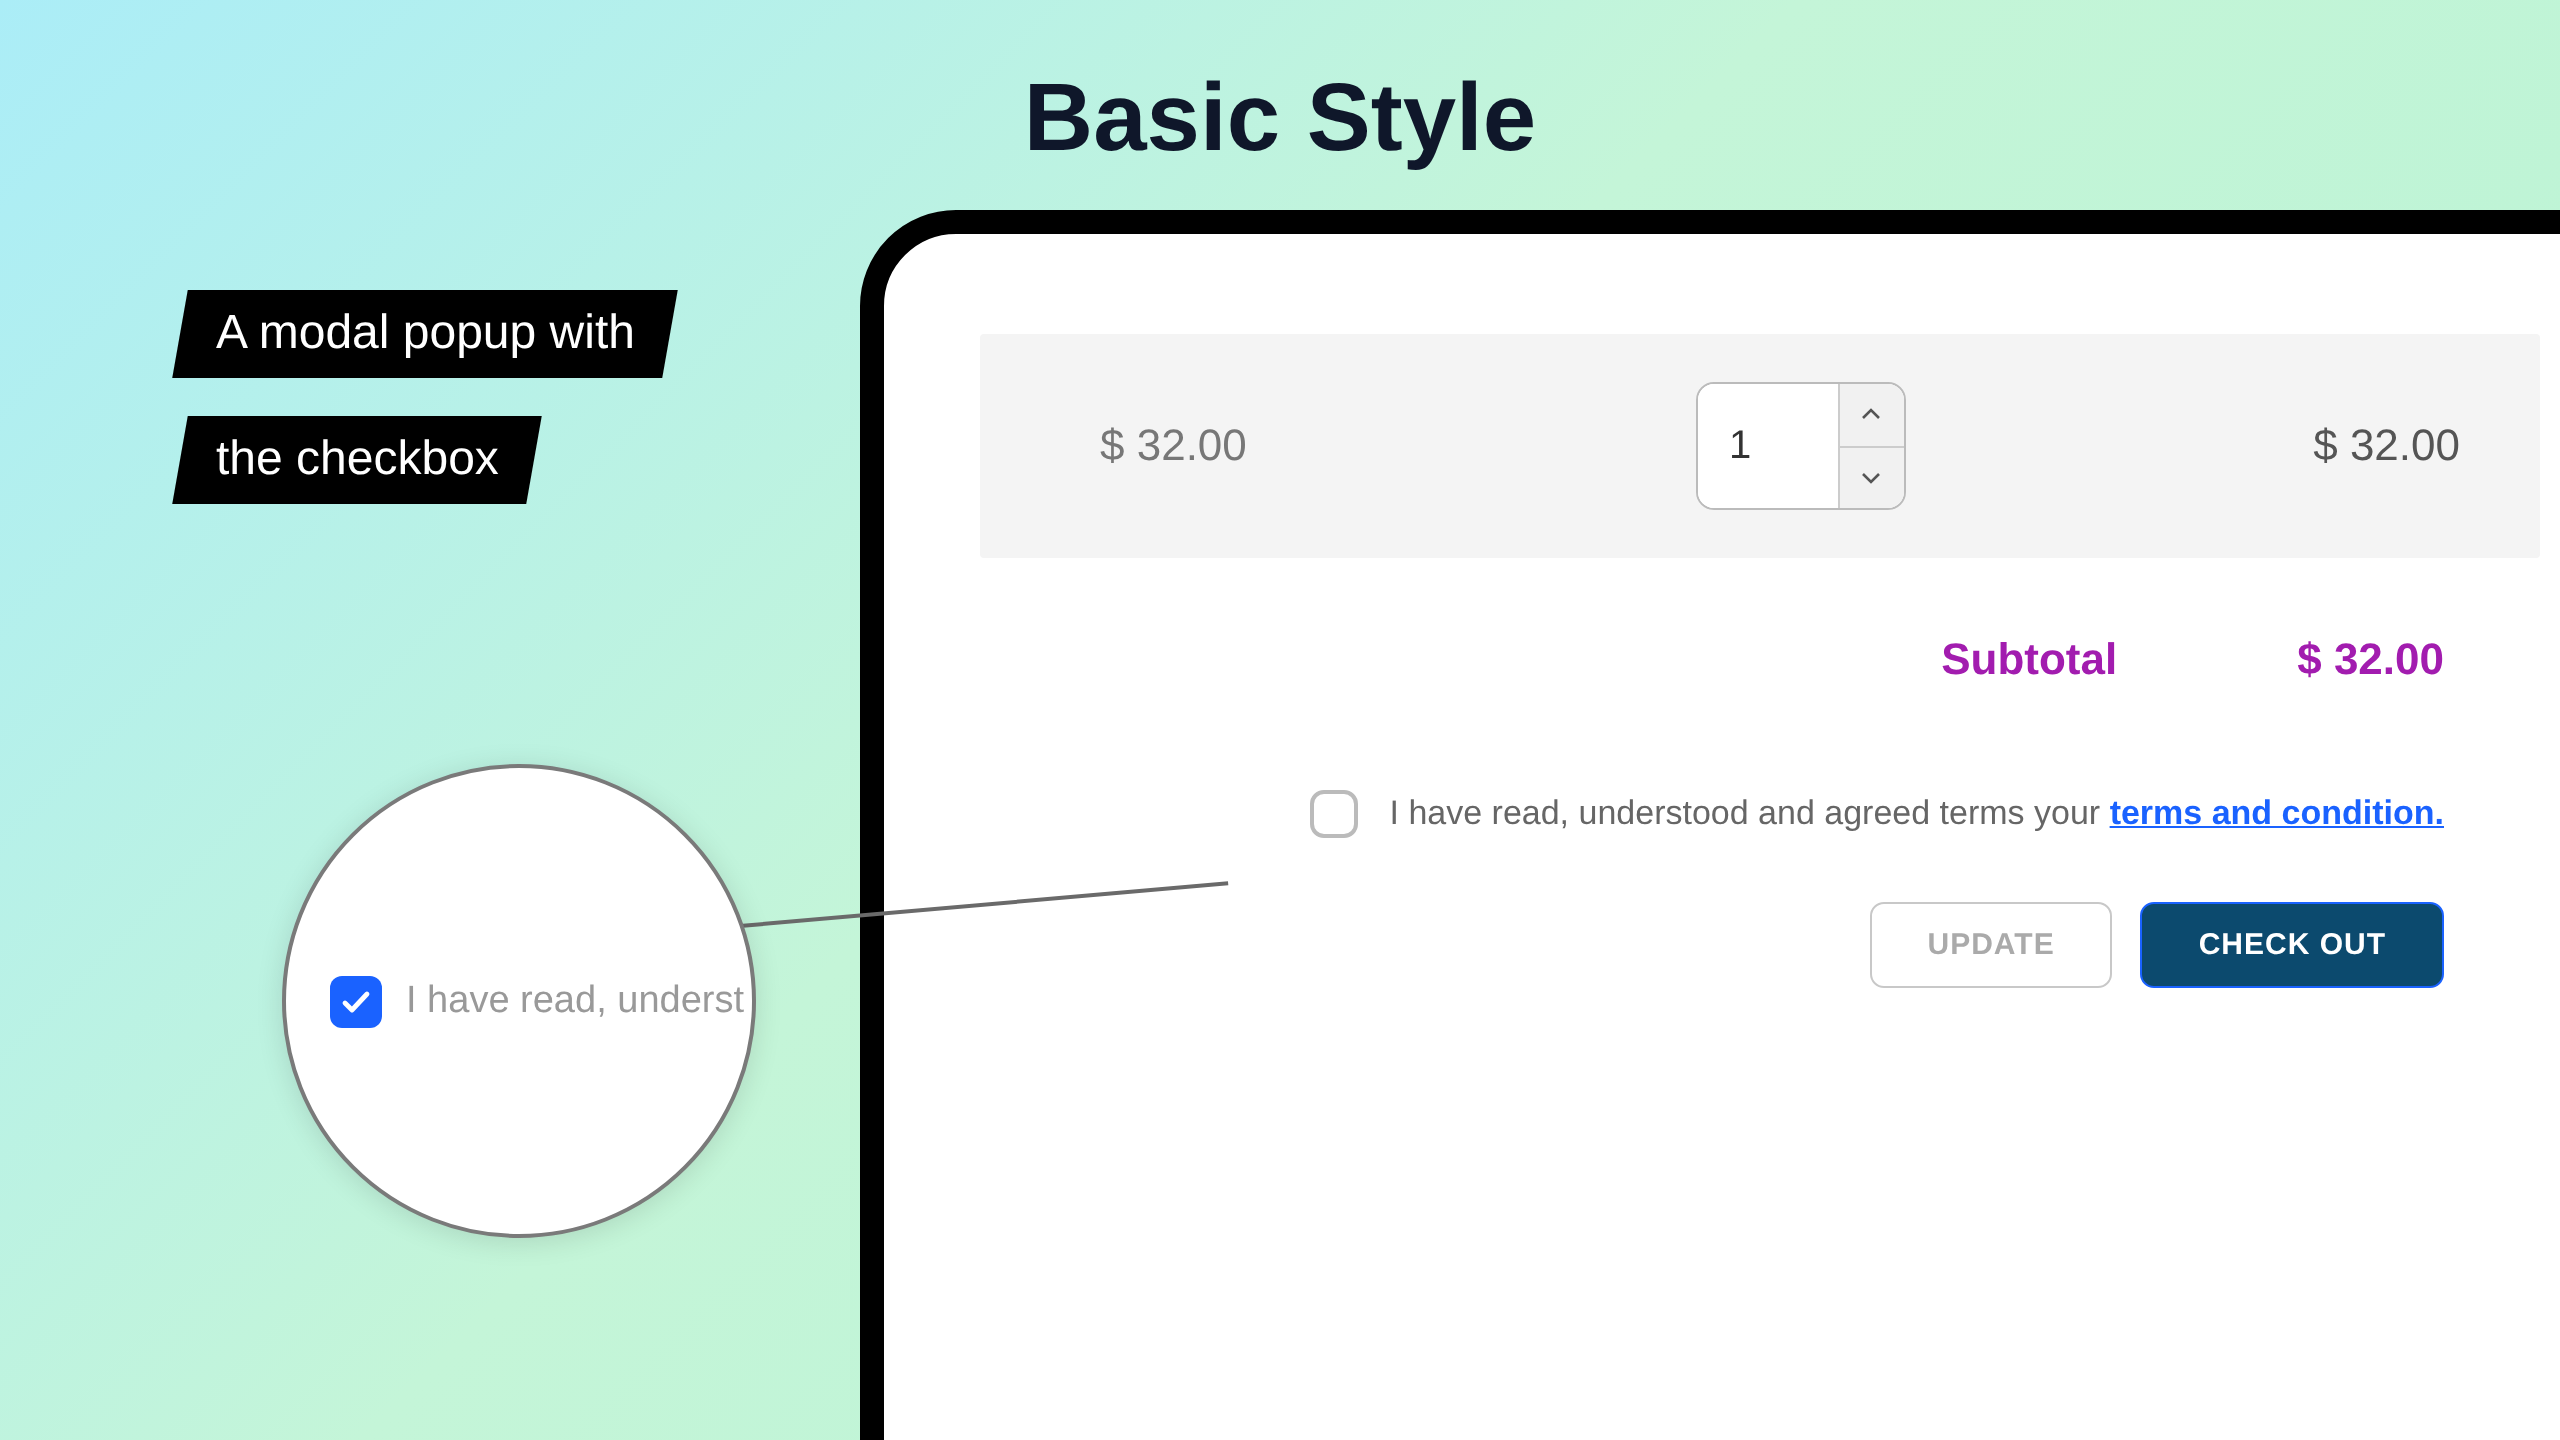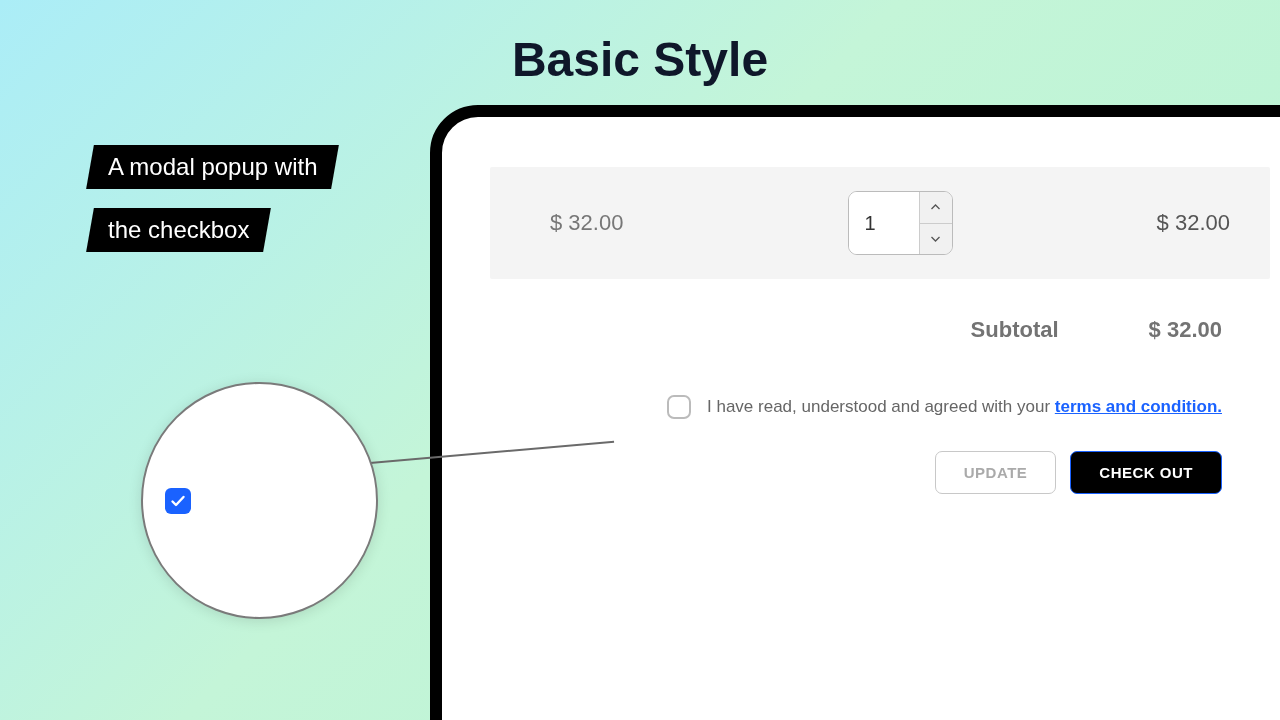--- a/index.html
+++ b/index.html
@@ -50,21 +50,21 @@
 .qty .steppers { display:flex; flex-direction:column; width:35px; }
 .qty .steppers button {
   flex:1; border:none; border-left:1px solid #ccc; background:#f1f1f1;
   cursor:pointer; font-size:10px; color:#555;
   display:flex; align-items:center; justify-content:center;
 }
 .qty .steppers button:first-child { border-bottom:1px solid #ccc; }
 
 .subtotal {
   display:flex; justify-content:flex-end; gap:90px;
-  font-size:22px; font-weight:700; color:#737373; margin:38px 48px 0 0;
+  font-size:22px; font-weight:700; color:#a21caf; margin:38px 48px 0 0;
 }
 .taxnote {
   text-align:right; font-size:15px; color:#888; margin:24px 48px 0 0;
 }
 
 .agree-row {
   display:flex; align-items:center; justify-content:flex-end; gap:16px;
   margin:52px 48px 0 0;
 }
 .agree-box {
@@ -75,21 +75,21 @@
 .agree-text a { color:#1a62ff; font-weight:600; }
 
 .btn-row {
   display:flex; justify-content:flex-end; gap:14px; margin:32px 48px 0 0;
 }
 .btn {
   font-size:15px; font-weight:700; letter-spacing:.5px;
   padding:12px 28px; border-radius:7px; cursor:pointer;
 }
 .btn-outline { background:#fff; border:1px solid #c8c8c8; color:#aaa; }
-.btn-primary { background:#000000; border:1px solid #1a62ff; color:#fff; }
+.btn-primary { background:#0c4a6e; border:1px solid #1a62ff; color:#fff; }
 
 .zoom {
   position:absolute; top:382px; left:141px; width:237px; height:237px;
   border-radius:50%; background:#fff; border:2px solid #7a7a7a;
   box-shadow:0 2px 14px rgba(0,0,0,.12);
   display:flex; align-items:center; padding-left:22px; overflow:hidden;
 }
 .zoom .cb {
   width:26px; height:26px; border-radius:6px; background:#1a62ff;
   display:flex; align-items:center; justify-content:center; flex-shrink:0;
@@ -137,33 +137,34 @@
 
     <div class="subtotal">
       <span>Subtotal</span>
       <span>$ 32.00</span>
     </div>
 
 
     <div class="agree-row">
       <div class="agree-box"></div>
       <div class="agree-text">
-        <span>I have read, understood and agreed with your </span><a href="#">terms and condition.</a>
+        <span>I have read, understood and agreed terms your </span><a href="#">terms and condition.</a>
       </div>
     </div>
 
     <div class="btn-row">
       <button class="btn btn-outline">UPDATE</button>
       <button class="btn btn-primary">CHECK OUT</button>
     </div>
 
   </div>
 </div>
 
 <div class="connector"></div>
 
 <div class="zoom">
   <div class="cb">
     <svg viewBox="0 0 16 16">
         <path d="M2.5 8.5 L6 12 L13.5 4" stroke="#fff" stroke-width="2.4" fill="none" stroke-linecap="round" stroke-linejoin="round"></path>
       </svg>
   </div>
+  <div class="zt">I have read, underst</div>
 </div>
 
 </body></html>

